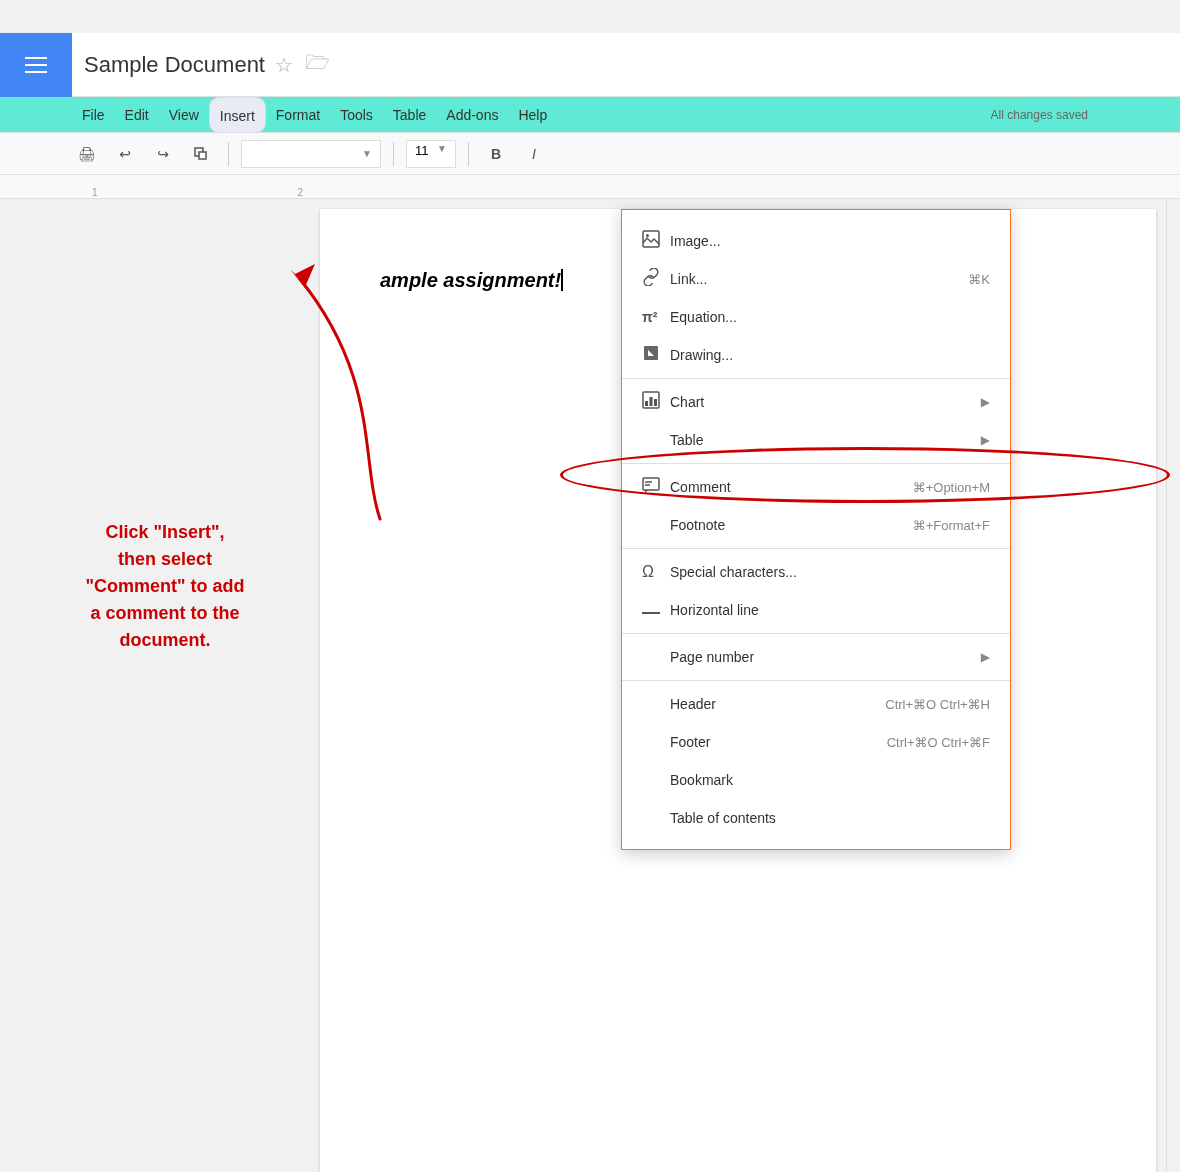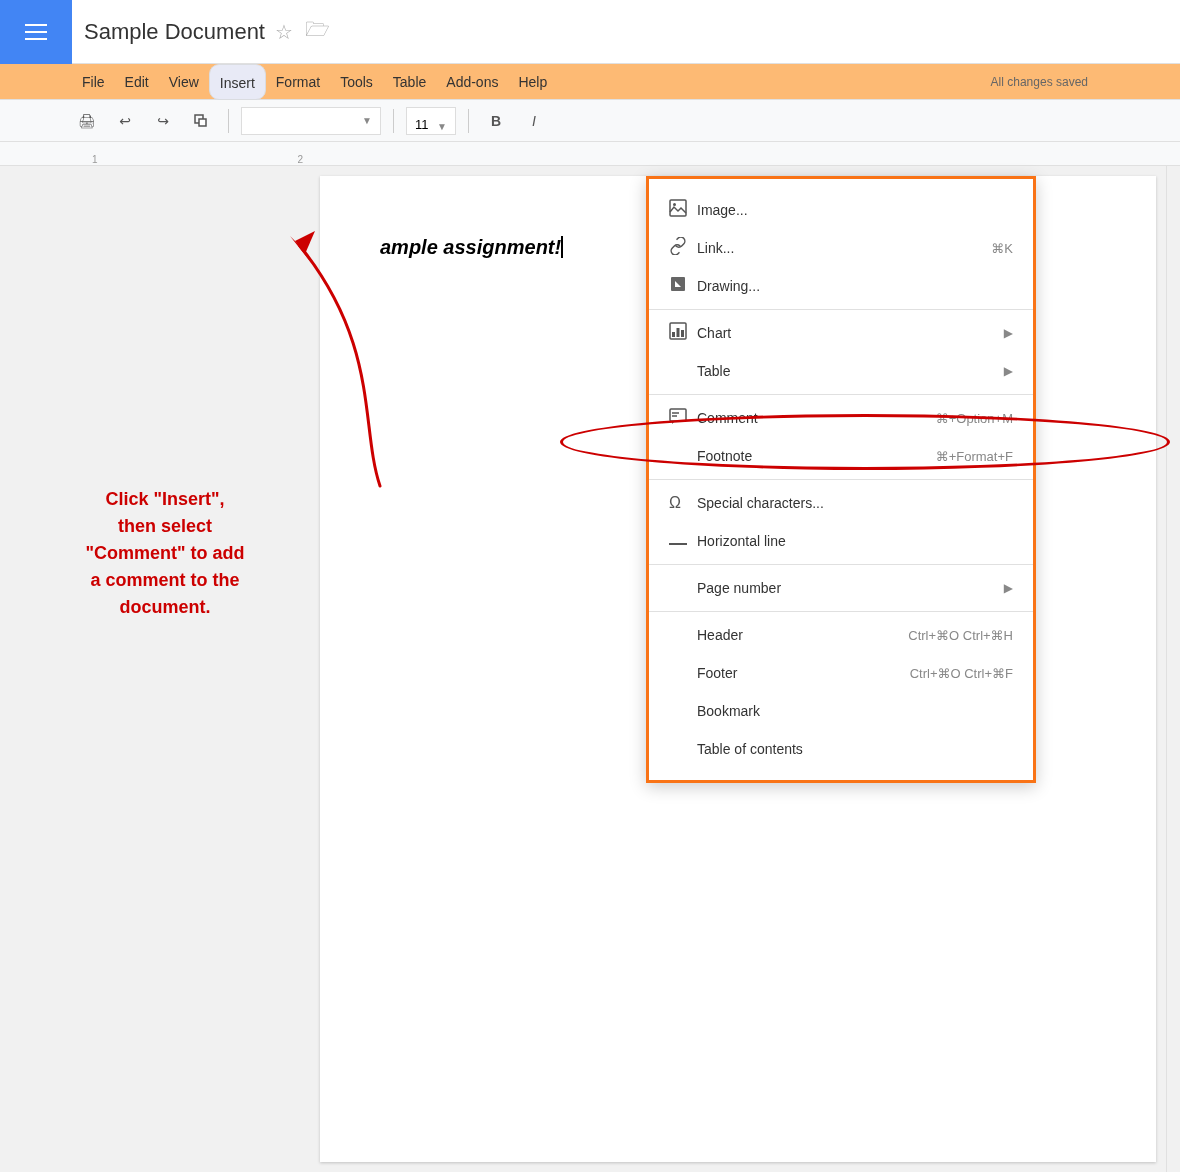--- a/index.html
+++ b/index.html
@@ -13,20 +13,21 @@
     }
 
     
     .top-bar {
       display: flex;
       align-items: center;
       background: #fff;
       height: 64px;
       padding: 0 0 0 0;
       border-bottom: 1px solid #e0e0e0;
+      margin-top: 33px;
     }
 
     .hamburger-btn {
       width: 72px;
       height: 64px;
       background: #4285f4;
       display: flex;
       align-items: center;
       justify-content: center;
       flex-shrink: 0;
@@ -62,21 +63,21 @@
     .star-icon, .folder-icon {
       font-size: 20px;
       color: #aaa;
       cursor: pointer;
     }
 
     
     .menu-bar {
       display: flex;
       align-items: center;
-      background: #fdba74;
+      background: #5eead4;
       height: 36px;
       padding: 0 72px;
       border-bottom: 1px solid #e0e0e0;
     }
 
     .menu-item {
       padding: 0 10px;
       font-size: 14px;
       color: #333;
       cursor: pointer;
@@ -145,21 +146,21 @@
     }
 
     .font-size-selector {
       border: 1px solid #ddd;
       background: #fff;
       padding: 2px 8px;
       font-size: 13px;
       height: 28px;
       width: 50px;
       display: flex;
-      align-items: flex-end;
+      align-items: flex-start;
       justify-content: space-between;
       cursor: pointer;
     }
 
     .bold-btn { font-weight: bold; }
     .italic-btn { font-style: italic; }
 
     
     .ruler {
       background: #f8f9fa;
@@ -222,26 +223,26 @@
     .doc-content .assignment-text {
       font-size: 20px;
       font-weight: bold;
       font-style: italic;
     }
 
     
     .dropdown-menu {
       position: absolute;
       top: 0;
-      left: 326px;
+      left: 301px;
       width: 390px;
       background: #fff;
       box-shadow: 0 4px 16px rgba(0,0,0,0.2);
       z-index: 100;
-      border: 3px solid #f97316;
+      border: 1px solid #f97316;
       padding: 8px 0;
     }
 
     .menu-section {
       border-bottom: 1px solid #e0e0e0;
       padding: 4px 0;
     }
 
     .menu-section:last-child {
       border-bottom: none;
@@ -412,20 +413,24 @@
           <span class="item-icon">
             <svg width="18" height="18" viewBox="0 0 18 18">
                 <path d="M7 9a4 4 0 0 0 5.66 0l2-2a4 4 0 0 0-5.66-5.66l-1 1" stroke="#555" stroke-width="1.5" fill="none" stroke-linecap="round"></path>
                 <path d="M11 9a4 4 0 0 0-5.66 0l-2 2a4 4 0 0 0 5.66 5.66l1-1" stroke="#555" stroke-width="1.5" fill="none" stroke-linecap="round"></path>
               </svg>
           </span>
           <span class="item-label">Link...</span>
           <span class="item-shortcut">⌘K</span>
         </div>
         <div class="dropdown-item">
+          <span class="item-icon" style="font-size:14px; font-weight:bold; color:#555;">π²</span>
+          <span class="item-label">Equation...</span>
+        </div>
+        <div class="dropdown-item">
           <span class="item-icon">
             <svg width="18" height="18" viewBox="0 0 18 18">
                 <rect x="2" y="2" width="14" height="14" rx="1" fill="#666"></rect>
                 <path d="M6 12 L6 6 L12 12 Z" fill="#fff"></path>
               </svg>
           </span>
           <span class="item-label">Drawing...</span>
         </div>
       </div>
 

